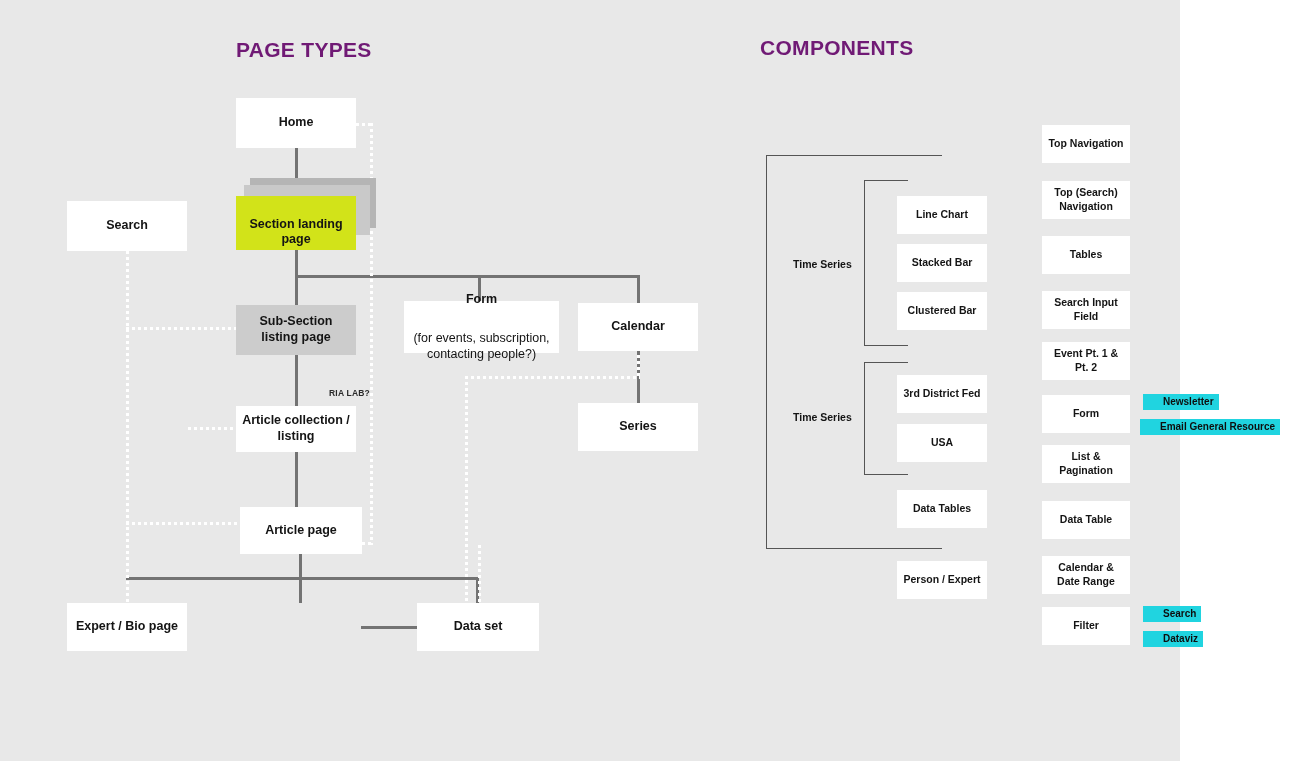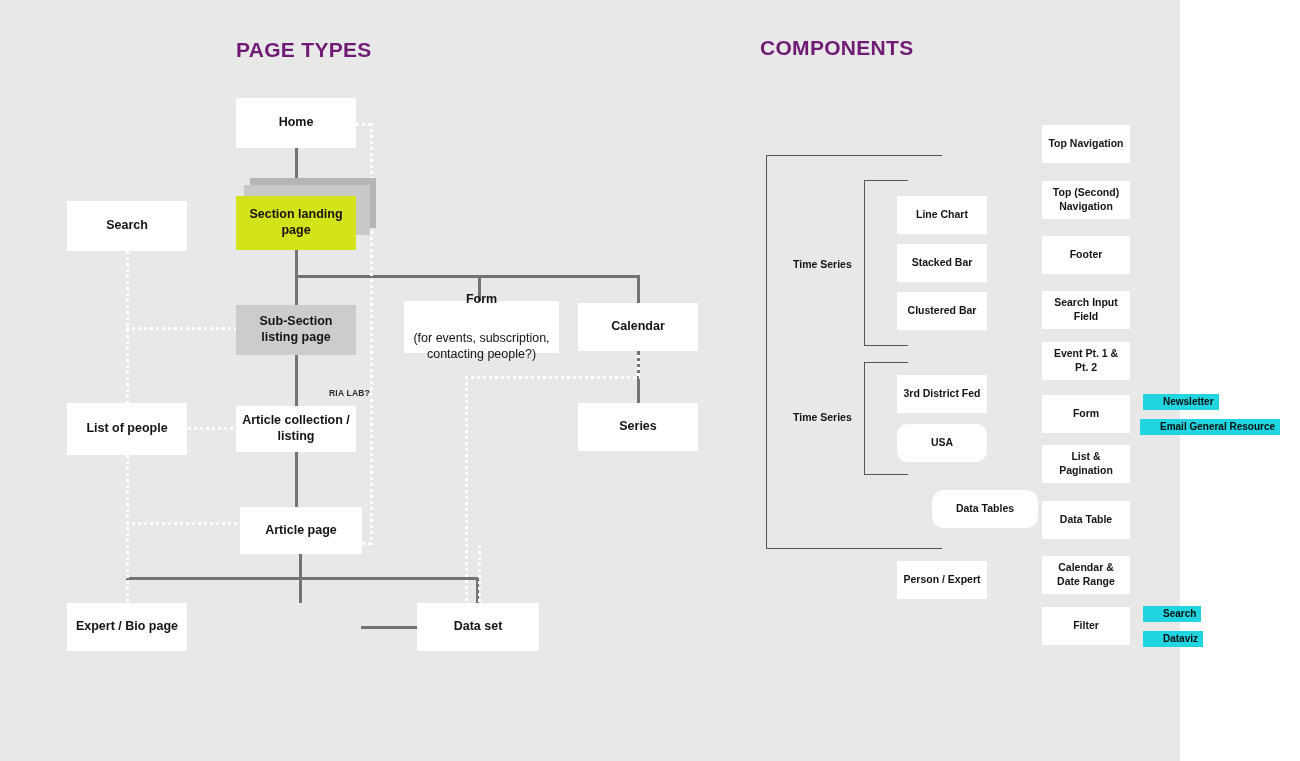--- a/index.html
+++ b/index.html
@@ -210,44 +210,41 @@
   <div class="node" style="left:236px; top:98px; width:120px; height:50px;">
     <span>Home</span>
   </div>
 
   <div class="node" style="left:67px; top:201px; width:120px; height:50px;">
     <span>Search</span>
   </div>
 
   <div class="stack-layer stack-a" style="left:250px; top:178px; width:126px; height:50px;"></div>
   <div class="stack-layer stack-b" style="left:244px; top:185px; width:126px; height:50px;"></div>
-  <div class="node lime" style="left:236px; top:196px; width:120px; height:54px;">
+  <div class="node lime" style="left:236px; top:196px; width:120px; height:54px;align-items:flex-end;">
     <span>Section landing page</span>
   </div>
 
   <div class="node grey" style="left:236px; top:305px; width:120px; height:50px;">
     <span>Sub-Section listing page</span>
   </div>
 
   <div class="node" style="left:404px; top:301px; width:155px; height:52px; flex-direction:column; justify-content:center; gap:0;">
     <span>Form</span>
     <span class="sub">(for events, subscription, contacting people?)</span>
   </div>
 
   <div class="node" style="left:578px; top:303px; width:120px; height:48px;">
     <span>Calendar</span>
   </div>
 
   <div class="node" style="left:578px; top:403px; width:120px; height:48px;">
     <span>Series</span>
   </div>
 
-  <div class="node" style="left:67px; top:403px; width:120px; height:52px;">
-    <span>List of people</span>
-  </div>
 
   <div class="tiny-note" style="left:309px; top:388px;padding-left:20px;">RIA LAB?</div>
 
   <div class="node" style="left:236px; top:406px; width:120px; height:46px;">
     <span>Article collection / listing</span>
   </div>
 
   <div class="node" style="left:240px; top:507px; width:122px; height:47px;">
     <span>Article page</span>
   </div>
@@ -281,38 +278,38 @@
   </div>
   <div class="cbox" style="left:897px; top:244px; width:90px; height:38px;">
     <span>Stacked Bar</span>
   </div>
   <div class="cbox" style="left:897px; top:292px; width:90px; height:38px;">
     <span>Clustered Bar</span>
   </div>
   <div class="cbox" style="left:897px; top:375px; width:90px; height:38px;">
     <span>3rd District Fed</span>
   </div>
-  <div class="cbox" style="left:897px; top:424px; width:90px; height:38px;border-radius:11px;">
+  <div class="cbox" style="left:897px; top:424px; width:90px; height:38px;">
     <span>USA</span>
   </div>
-  <div class="cbox" style="left:932px; top:490px; width:106px; height:38px;border-radius:12px;">
+  <div class="cbox" style="left:897px; top:490px; width:90px; height:38px;">
     <span>Data Tables</span>
   </div>
   <div class="cbox" style="left:897px; top:561px; width:90px; height:38px;">
     <span>Person / Expert</span>
   </div>
 
   <div class="cbox" style="left:1042px; top:125px; width:88px; height:38px;">
     <span>Top Navigation</span>
   </div>
   <div class="cbox" style="left:1042px; top:181px; width:88px; height:38px;">
-    <span>Top (Second) Navigation</span>
+    <span>Top (Search) Navigation</span>
   </div>
   <div class="cbox" style="left:1042px; top:236px; width:88px; height:38px;">
-    <span>Footer</span>
+    <span>Tables</span>
   </div>
   <div class="cbox" style="left:1042px; top:291px; width:88px; height:38px;">
     <span>Search Input Field</span>
   </div>
   <div class="cbox" style="left:1042px; top:342px; width:88px; height:38px;">
     <span>Event Pt. 1 &amp; Pt. 2</span>
   </div>
   <div class="cbox" style="left:1042px; top:395px; width:88px; height:38px;">
     <span>Form</span>
   </div>

